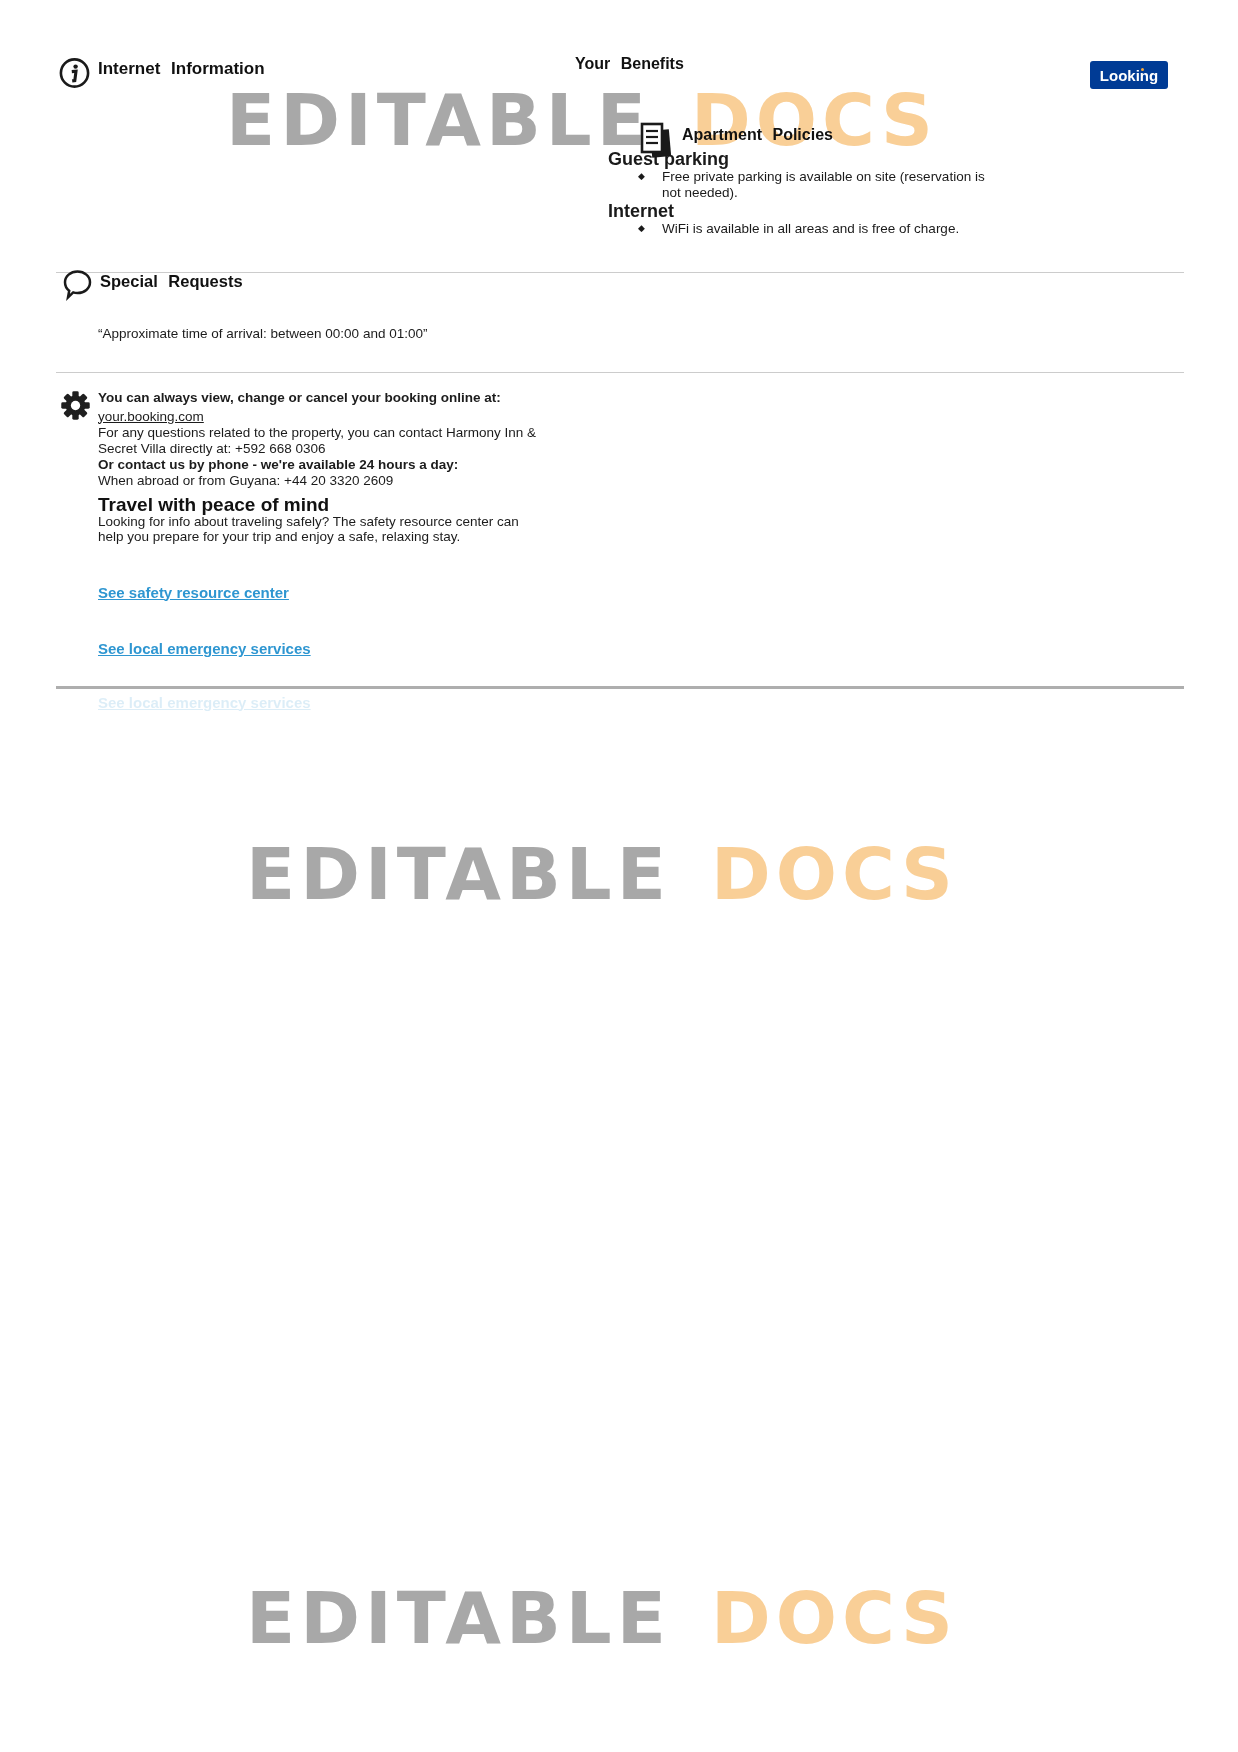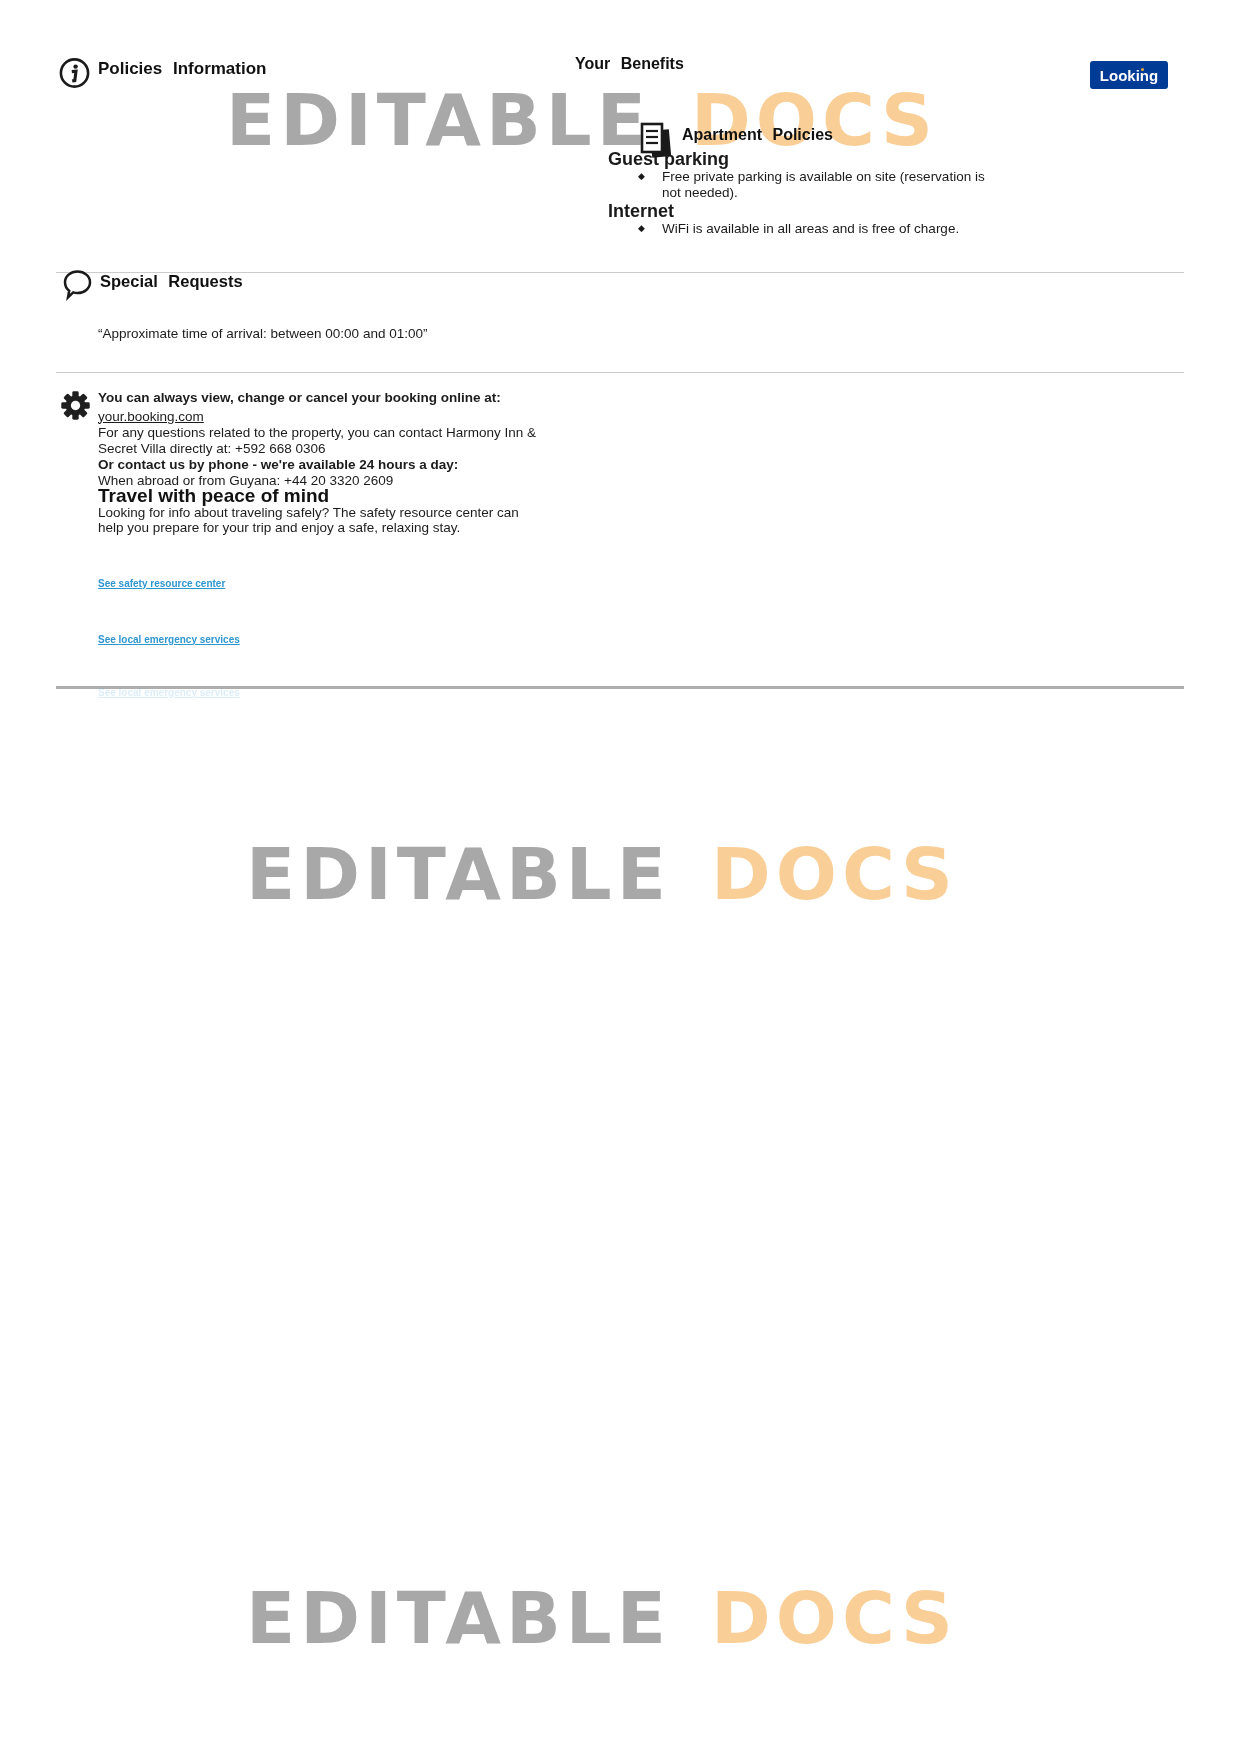--- a/index.html
+++ b/index.html
@@ -65,22 +65,22 @@
   
   .bubble-icon{left:60px;top:267px;}
   .sr-title{position:absolute;left:100px;top:272px;z-index:1;font-size:16.5px;}
   .sr-quote{position:absolute;left:98px;top:297px;width:460px;z-index:1;margin-top:29px;}
   
   .gear-icon{left:59px;top:389px;}
   .manage-block{position:absolute;left:98px;top:390px;width:444px;z-index:1;}
   .manage-block .gap-sm{margin-top:3px;}
   .manage-block .gap-md{margin-top:1px;}
   .link-plain{color:#1c1c1c;text-decoration:underline;cursor:pointer;}
-  .link-blue{color:#2e96d1;font-weight:bold;text-decoration:underline;cursor:pointer;font-size:10px;line-height:16px;display:inline-block;margin-top:37px;}
-  .peace-title{font-size:19px;font-weight:bold;color:#111;}
+  .link-blue{color:#2e96d1;font-weight:bold;text-decoration:underline;cursor:pointer;font-size:15px;line-height:16px;display:inline-block;margin-top:37px;}
+  .peace-title{font-size:19px;font-weight:bold;margin-top:9px;color:#111;}
   .ghost{opacity:0.16;filter:blur(0.6px);}
 </style>
 </head>
 <body>
 
 <div class="page">
 
   <div class="watermark wm-top"><span class="wm-gray">EDITABLE</span><span class="wm-orange">DOCS</span></div>
   <div class="watermark wm-mid"><span class="wm-gray">EDITABLE</span><span class="wm-orange">DOCS</span></div>
   <div class="watermark wm-bottom"><span class="wm-gray">EDITABLE</span><span class="wm-orange">DOCS</span></div>
@@ -89,21 +89,21 @@
   <div class="divider divider-2"></div>
   <div class="divider divider-3"></div>
 
   <div class="icon-abs info-icon">
     <svg width="33" height="34" viewBox="0 0 33 34">
       <circle cx="16.5" cy="17" r="13.6" fill="none" stroke="#1a1a1a" stroke-width="2.6"></circle>
       <circle cx="17.6" cy="10.6" r="2.2" fill="#1a1a1a"></circle>
       <path d="M13.8 15.6 L18 15.2 L16.8 24.6 L14.2 24.9" fill="none" stroke="#1a1a1a" stroke-width="3.1"></path>
     </svg>
   </div>
-  <div class="ii-title section-title">Policies Information</div>
+  <div class="ii-title section-title">Internet Information</div>
 
   <div class="benefits-title section-title">Your Benefits</div>
   <div class="genius-badge">
     <span>Looking</span>
     <span class="genius-dot"></span>
   </div>
 
   <div class="icon-abs doc-icon">
     <svg width="40" height="44" viewBox="0 0 40 44">
       <rect x="15" y="10" width="19" height="27" fill="#1a1a1a" transform="rotate(-5 24 23)"></rect>

